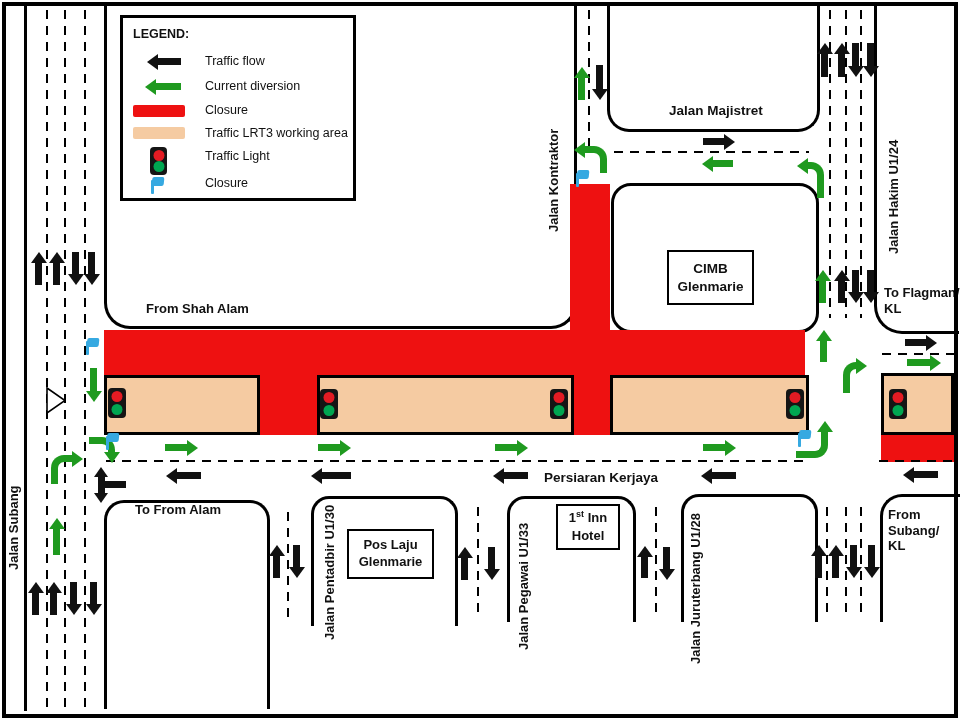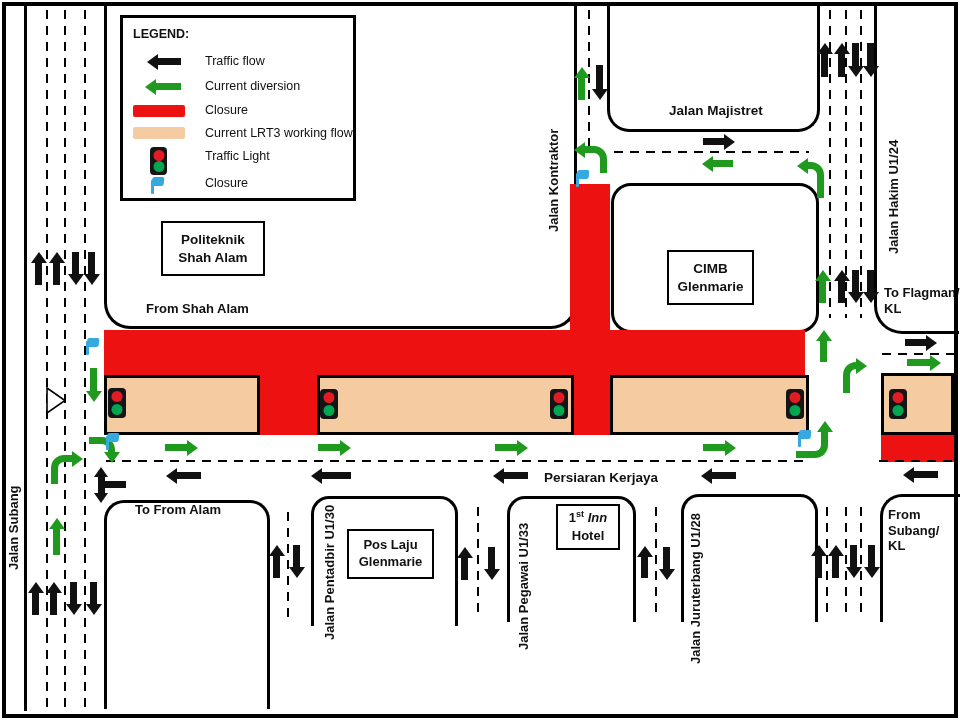--- a/index.html
+++ b/index.html
@@ -194,34 +194,30 @@
   <div class="ar g aR" style="left:495px;top:444px;width:22px;"></div>
   <div class="ar g aR" style="left:703px;top:444px;width:22px;"></div>
 
   <div class="el eUL" style="left:585px;top:146px;width:22px;height:27px;"></div>
   <div class="el eUL" style="left:808px;top:162px;width:16px;height:36px;"></div>
   <div class="el eUR" style="left:843px;top:362px;width:13px;height:31px;"></div>
   <div class="el eRU" style="left:796px;top:432px;width:32px;height:26px;"></div>
   <div class="el eRD" style="left:89px;top:437px;width:26px;height:15px;"></div>
   <div class="el eUR" style="left:51px;top:455px;width:21px;height:29px;"></div>
 
-  <div class="box" style="left:161px;top:221px;width:104px;height:55px;font-size:13.5px;">
-    <span>Politeknik</span>
-    <span>Shah Alam</span>
-  </div>
   <div class="box" style="left:667px;top:250px;width:87px;height:55px;font-size:13.5px;">
     <span>CIMB</span>
     <span>Glenmarie</span>
   </div>
   <div class="box" style="left:347px;top:529px;width:87px;height:50px;font-size:13px;">
     <span>Pos Laju</span>
     <span>Glenmarie</span>
   </div>
   <div class="box" style="left:556px;top:504px;width:64px;height:46px;font-size:13px;">
-    <span><span>1</span><sup style="font-size:9px;">st</sup><span style="white-space:pre;font-style:italic;"> Inn</span></span>
+    <span><span>1</span><sup style="font-size:9px;">st</sup><span style="white-space:pre;"> Inn</span></span>
     <span>Hotel</span>
   </div>
 
   <div class="lbl" style="left:146px;top:301px;font-size:13px;">From Shah Alam</div>
   <div class="lbl" style="left:135px;top:502px;font-size:13px;">To From Alam</div>
   <div class="lbl" style="left:544px;top:470px;font-size:13.5px;">Persiaran Kerjaya</div>
   <div class="lbl" style="left:669px;top:103px;font-size:13.5px;">Jalan Majistret</div>
   <div class="lbl" style="left:884px;top:285px;font-size:13px;line-height:1.2;">
     <div>To Flagman/</div>
     <div>KL</div>
@@ -241,21 +237,21 @@
 
   <div id="legend">
     <div class="ttl">LEGEND:</div>
     <div class="ar aL" style="left:35px;top:40px;width:23px;"></div>
     <div class="itxt" style="top:36px;">Traffic flow</div>
     <div class="ar g aL" style="left:33px;top:65px;width:25px;"></div>
     <div class="itxt" style="top:61px;">Current diversion</div>
     <div class="bar" style="top:87px;background:#EE1111;"></div>
     <div class="itxt" style="top:85px;">Closure</div>
     <div class="bar" style="top:109px;background:#F5CBA2;"></div>
-    <div class="itxt" style="top:108px;">Current LRT3 working flow</div>
+    <div class="itxt" style="top:108px;">Traffic LRT3 working area</div>
     <div class="tl" style="left:27px;top:129px;width:17px;height:28px;">
         <i class="lr"></i>
         <i class="lg"></i>
       </div>
     <div class="itxt" style="top:131px;">Traffic Light</div>
     <div class="flag" style="left:28px;top:159px;">
         <span class="pole"></span>
         <span class="cloth"></span>
       </div>
     <div class="itxt" style="top:158px;">Closure</div>

